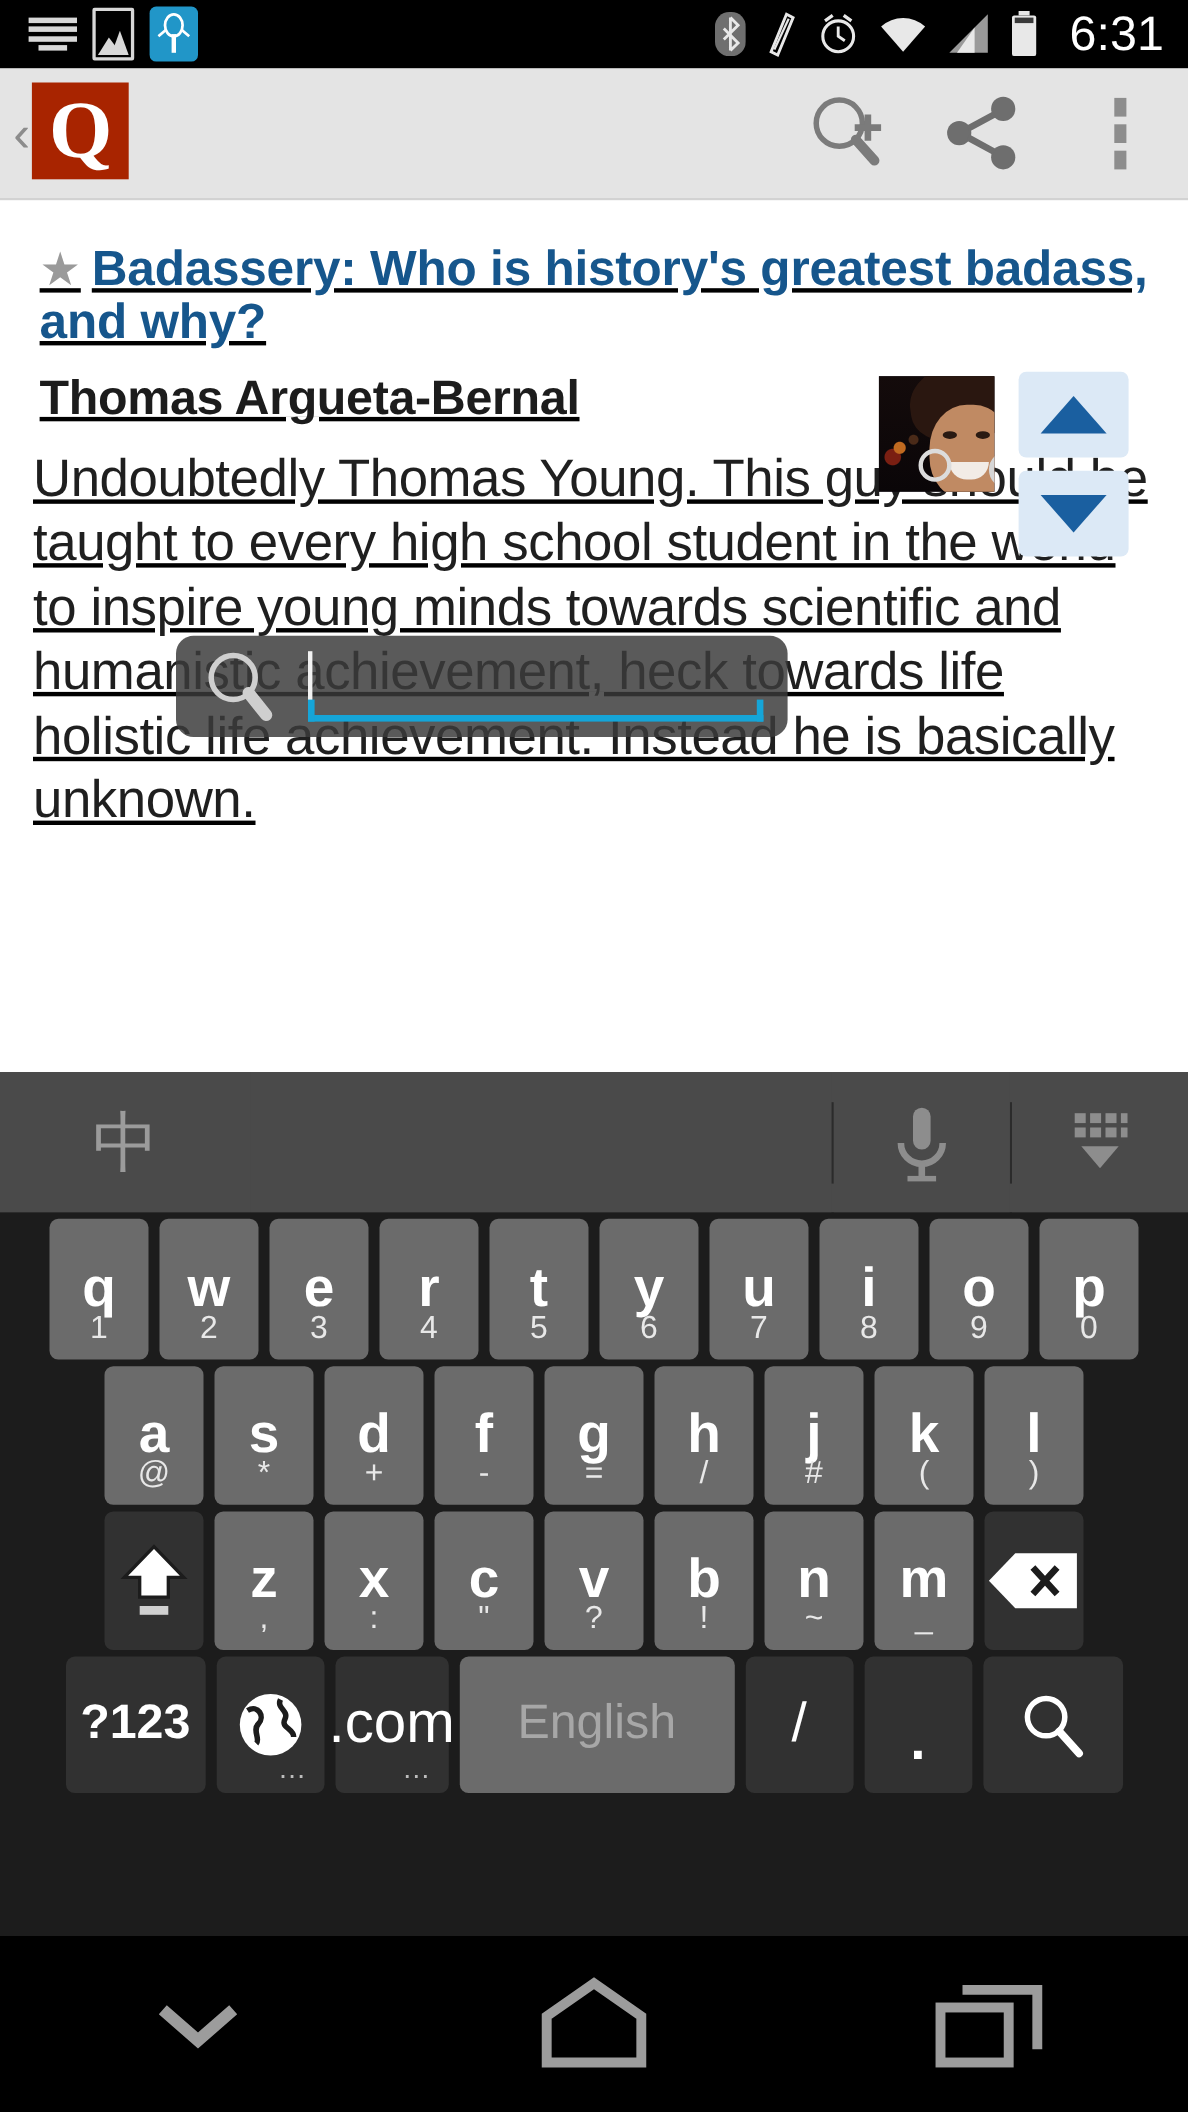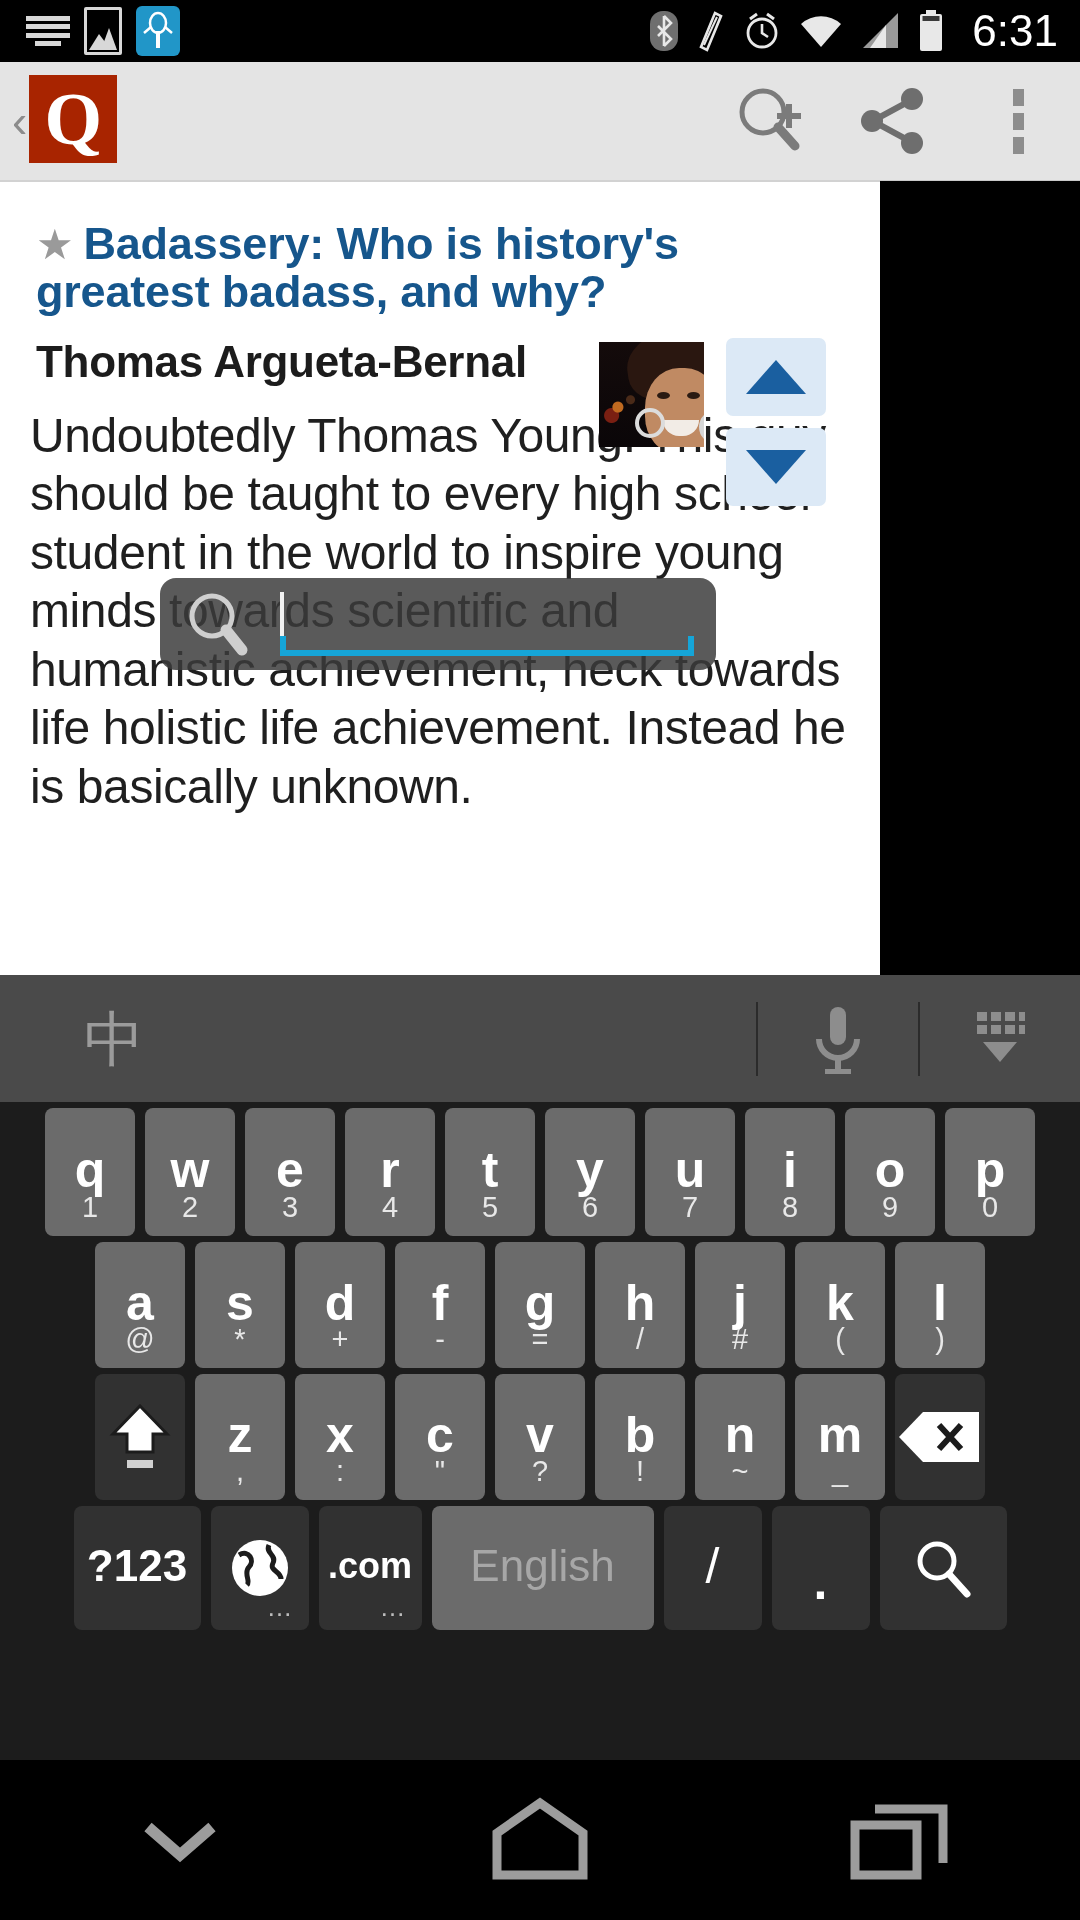--- a/index.html
+++ b/index.html
@@ -56,23 +56,23 @@
   .appbar-title{
     color:#2b2b2b;font-size:50px;margin-left:28px;font-weight:400;letter-spacing:0px;
   }
   .appbar-actions{margin-left:auto;display:flex;align-items:center;gap:0px;}
   .act{width:124px;height:118px;display:flex;align-items:center;justify-content:center;}
   .dots{display:flex;flex-direction:column;gap:7px;}
   .dots i{display:block;width:11px;height:17px;background:#8d8d8d;}
 
   
   .content{
-    position:absolute;left:0;top:180px;width:880px;height:795px;
+    position:absolute;left:0;top:180px;width:1080px;height:795px;
     background:#fff;border-top:2px solid #d2d2d2;
-    padding:0 0 0 0;box-sizing:border-box;overflow:hidden;
+    padding:0 0 0 0;box-sizing:border-box;overflow:hidden;text-decoration:underline;
   }
   .qtitle{
     margin:38px 36px 0 36px;
     font-size:45px;line-height:1.07;font-weight:700;color:#16568c;
     letter-spacing:-0.2px;
   }
   .qtitle .star{color:#9a9a9a;font-size:42px;font-weight:400;margin-right:10px;}
 
   .author-row{position:relative;margin:22px 36px 0 36px;}
   .author{
@@ -169,21 +169,21 @@
 
   .kb-row.r2{padding-left:0px;}
   .kb-row.r3{}
   .kb-row.r4{}
 
   .shiftkey{width:127px;}
   .delkey{width:127px;}
   .k123{width:127px;text-align:right;}
   .kglobe{width:98px;}
   .kcom{width:103px;}
-  .kspace{width:222px;}
+  .kspace{width:250px;}
   .kslash{width:98px;}
   .kdot{width:98px;}
   .ksearch{width:127px;}
   .dots3{position:absolute;bottom:10px;right:14px;color:#bdbdbd;font-size:26px;letter-spacing:2px;line-height:1;}
 
   
   .navbar{
     position:absolute;left:0;bottom:0;width:1080px;height:160px;background:#000;
     display:flex;align-items:center;justify-content:space-around;
   }
@@ -481,21 +481,21 @@
           <span class="main" style="font-size:44px;">?123</span>
         </div>
         <div class="key dark kglobe">
           <svg width="62" height="62" viewBox="0 0 62 62">
             <circle cx="31" cy="31" r="28" fill="#fff"></circle>
             <path d="M10 18 C20 12 26 24 20 30 C14 36 22 44 18 48 M40 8 C36 16 48 18 44 26 C40 34 52 34 52 42" stroke="#1c1c1c" stroke-width="5" fill="none"></path>
           </svg>
           <span class="dots3">…</span>
         </div>
         <div class="key dark kcom">
-          <span class="main" style="font-size:36px;font-weight:700;text-align:right;">.com</span>
+          <span class="main" style="font-size:53px;font-weight:400;text-align:right;">.com</span>
           <span class="dots3">…</span>
         </div>
         <div class="key space kspace">
           <span class="main">English</span>
         </div>
         <div class="key dark kslash">
           <span class="main" style="font-weight:400;">/</span>
         </div>
         <div class="key dark kdot">
           <span class="main" style="font-weight:700;position:relative;top:16px;">.</span>

